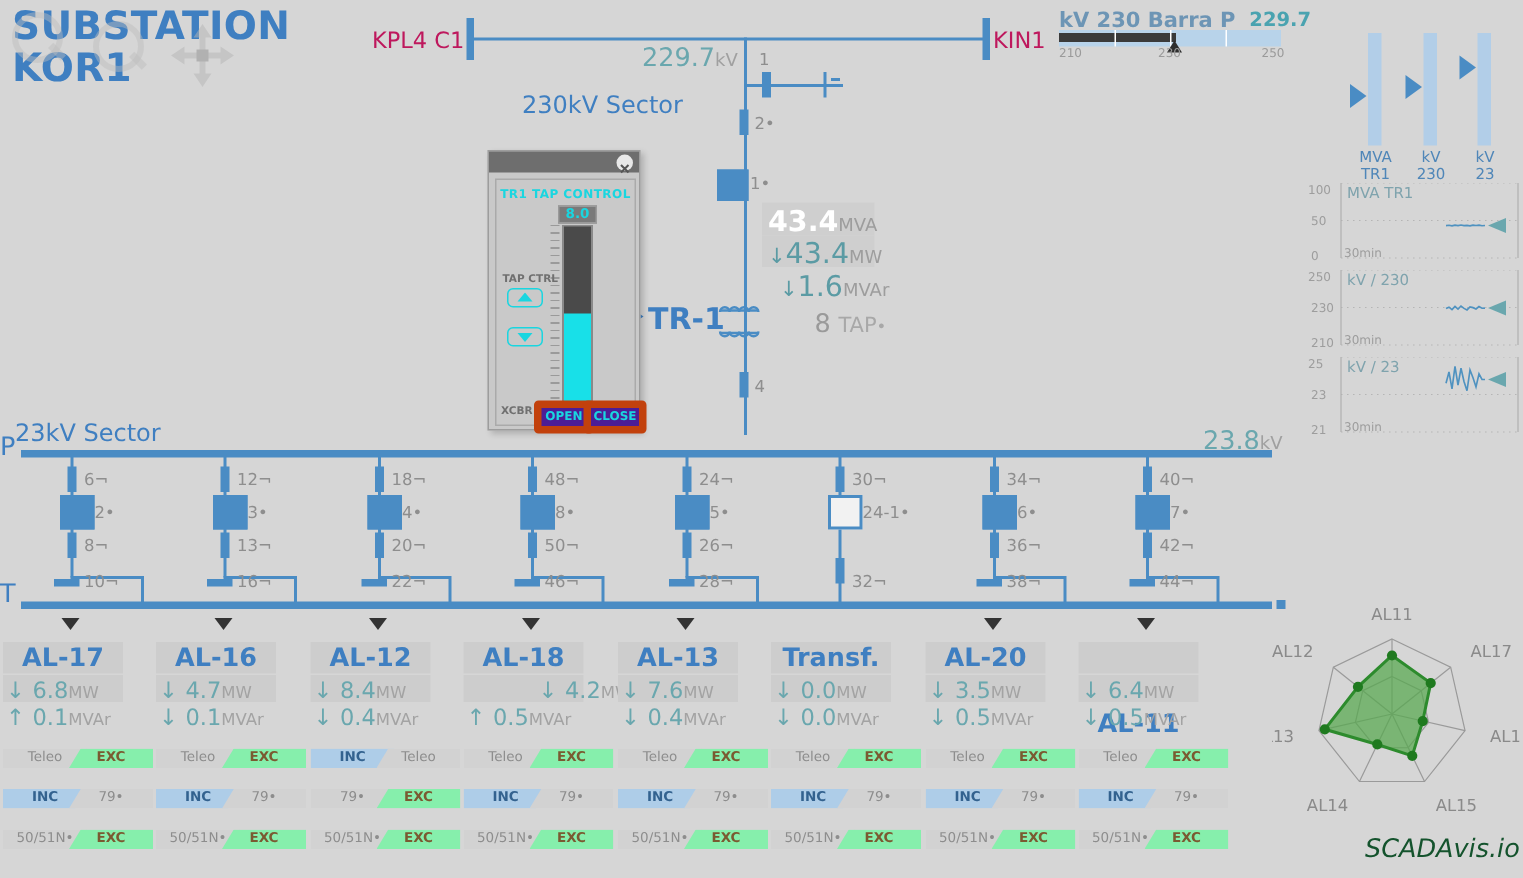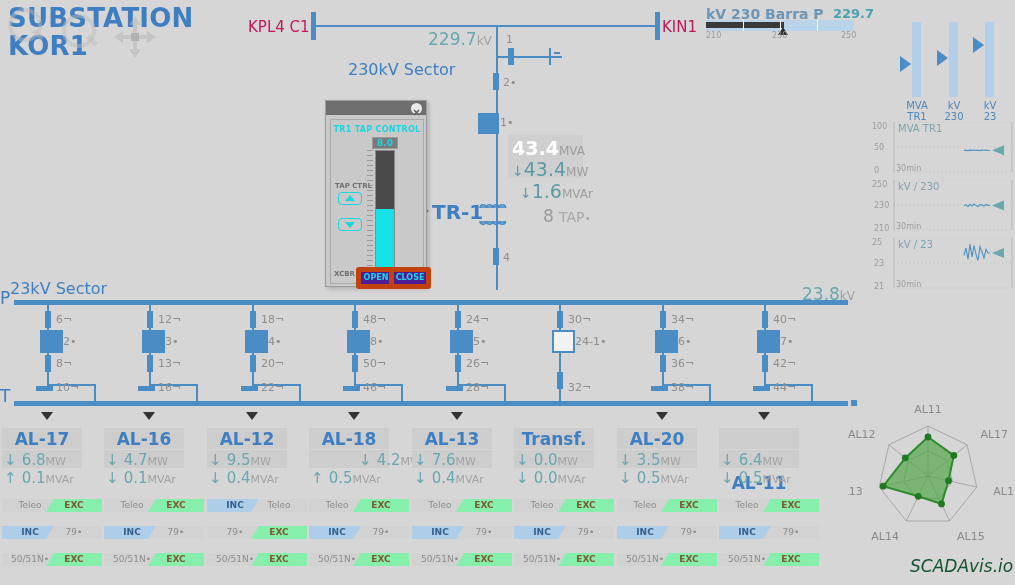--- a/index.html
+++ b/index.html
@@ -305,21 +305,21 @@
         <div class="abs swV" style="left: 250px; top: 355px; height: 17px; pointer-events: auto;"></div>
         <div class="abs swnum" style="left: 261px; top: 357px; pointer-events: auto;">20¬</div>
         <div class="abs lineH" style="left: 252px; top: 384px; width: 48px; pointer-events: auto;"></div>
         <div class="abs lineV" style="left: 299px; top: 384px; height: 19px; pointer-events: auto;"></div>
         <div class="abs swH" style="left: 241px; top: 386px; width: 17px; pointer-events: auto;"></div>
         <div class="abs swnum" style="left: 261px; top: 381px; pointer-events: auto;">22¬</div>
         <div class="abs arrowdn" style="left: 246px; top: 412px; pointer-events: auto;"></div>
         <div class="abs fcardbg" style="left: 207px; top: 428px; width: 80px; height: 21px; pointer-events: auto;"></div>
         <div class="abs fname" style="left: 201px; top: 429px; width: 92px; pointer-events: auto;">AL-12</div>
         <div class="abs fcardbg" style="left: 207px; top: 450px; width: 80px; height: 18px; pointer-events: auto;"></div>
-        <div class="abs " style="left: 209px; top: 450px; white-space: nowrap; pointer-events: auto;"><span class="fval">↓</span> <span class="fval">9.5</span><span class="funit">MW</span></div>
+        <div class="abs " style="left: 209px; top: 450px; white-space: nowrap; pointer-events: auto;"><span class="fval">↓</span> <span class="fval">8.4</span><span class="funit">MW</span></div>
         <div class="abs " style="left: 209px; top: 468px; white-space: nowrap; pointer-events: auto;"><span class="fval">↓</span> <span class="fval">0.4</span><span class="funit">MVAr</span></div>
         <div class="abs badge" style="left: 207px; top: 499px; pointer-events: auto;">
           <div class="bhalf bL skewL cBlue">INC</div>
           <div class="bhalf bR skewR cGray">Teleo</div>
         </div>
         <div class="abs badge" style="left: 207px; top: 513px; pointer-events: auto;">
           <div class="bhalf bL skewL cGray">79•</div>
           <div class="bhalf bR skewR cTan">EXC</div>
         </div>
         <div class="abs badge" style="left: 207px; top: 527px; pointer-events: auto;">

